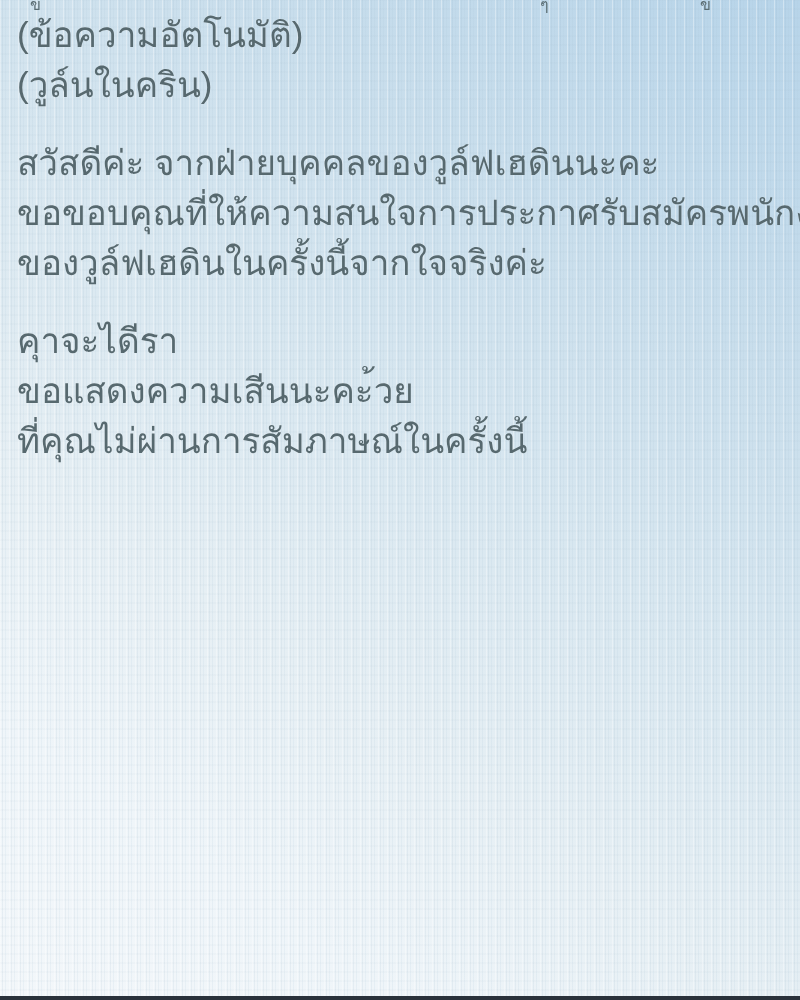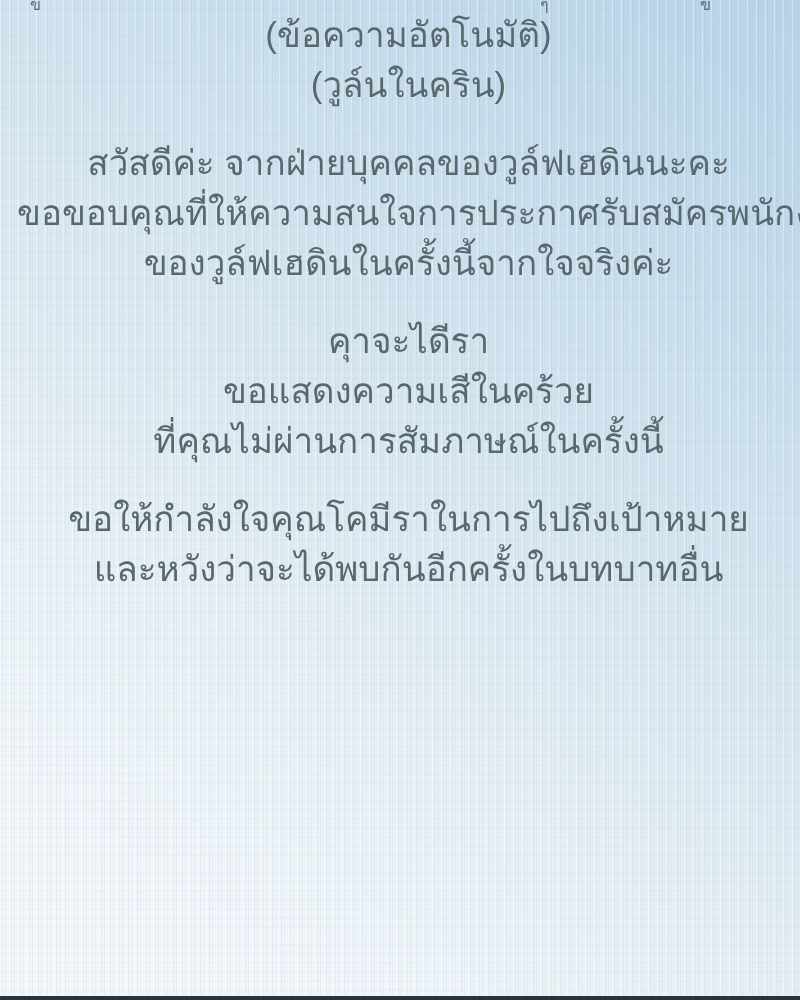--- a/index.html
+++ b/index.html
@@ -39,21 +39,20 @@
     top: 10px;
     right: 0;
     font-size: 35px;
     line-height: 50px;
     color: #57696f;
     text-shadow: 0 0 1px rgba(255,255,255,0.45);
   }
   .line {
     height: 50px;
     white-space: nowrap;
-    text-align: center;
   }
   .para {
     margin-top: 28px; 
   }
   .meta-block {
     margin-top: 0;
   }
   .fragments {
     position: absolute;
     left: 0;
@@ -95,25 +94,21 @@
         <div class="line">(วูล์นในคริน)</div>
       </div>
     <div>
         <div class="para">
           <div class="line">สวัสดีค่ะ จากฝ่ายบุคคลของวูล์ฟเฮดินนะคะ</div>
           <div class="line">ขอขอบคุณที่ให้ความสนใจการประกาศรับสมัครพนักงาน</div>
           <div class="line">ของวูล์ฟเฮดินในครั้งนี้จากใจจริงค่ะ</div>
         </div>
         <div class="para">
           <div class="line">คุาจะไดีรา</div>
-          <div class="line">ขอแสดงความเสีในคร้วย</div>
+          <div class="line">ขอแสดงความเสีนนะคะ้วย</div>
           <div class="line">ที่คุณไม่ผ่านการสัมภาษณ์ในครั้งนี้</div>
-        </div>
-        <div class="para">
-          <div class="line">ขอให้กำลังใจคุณโคมีราในการไปถึงเป้าหมาย</div>
-          <div class="line">และหวังว่าจะได้พบกันอีกครั้งในบทบาทอื่น</div>
         </div>
       </div>
   </div>
 
   <div class="bottom-bar"></div>
 
 </div>
 
 </body></html>

